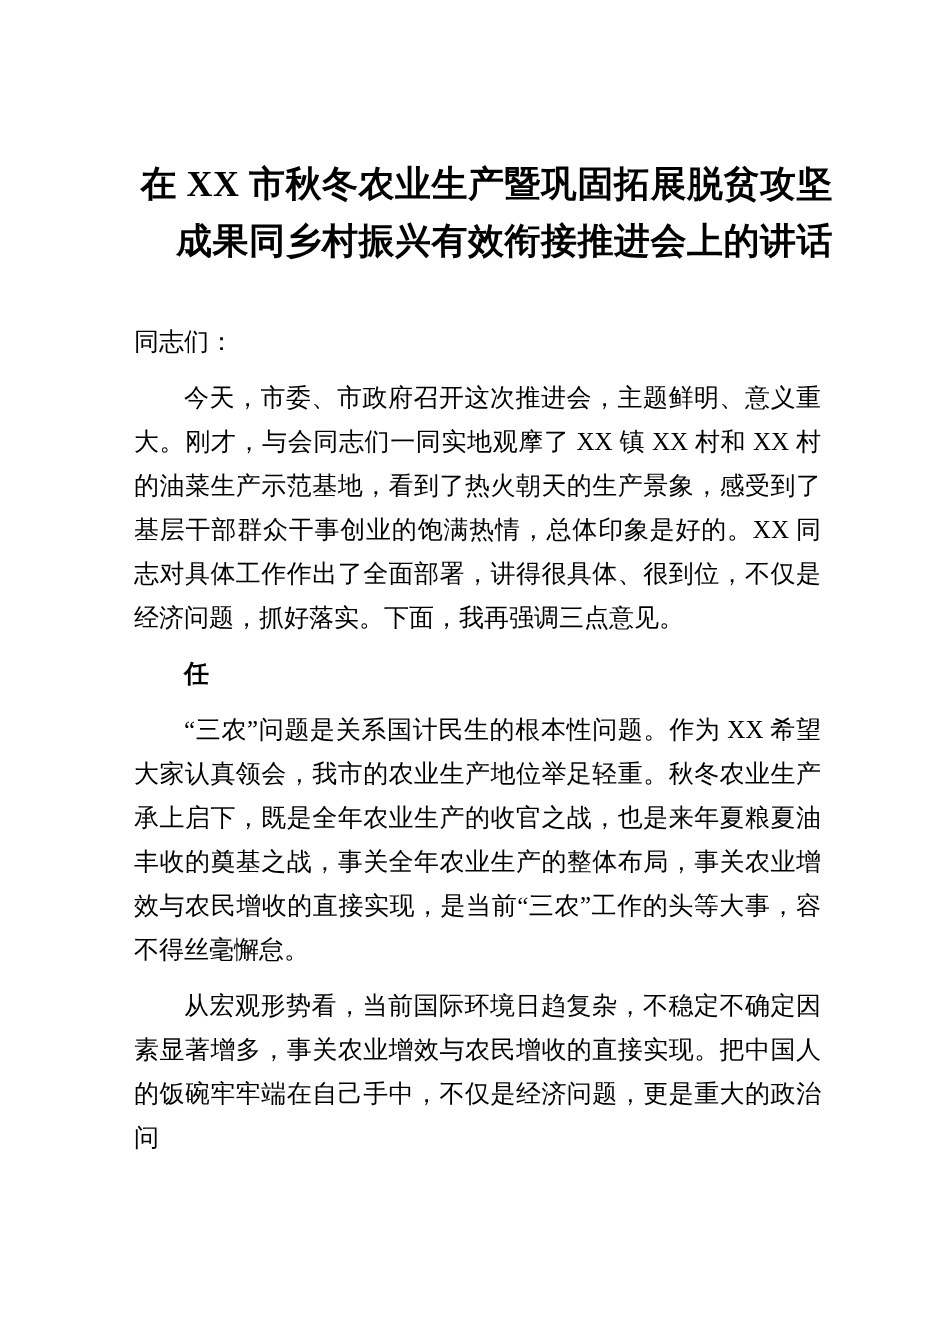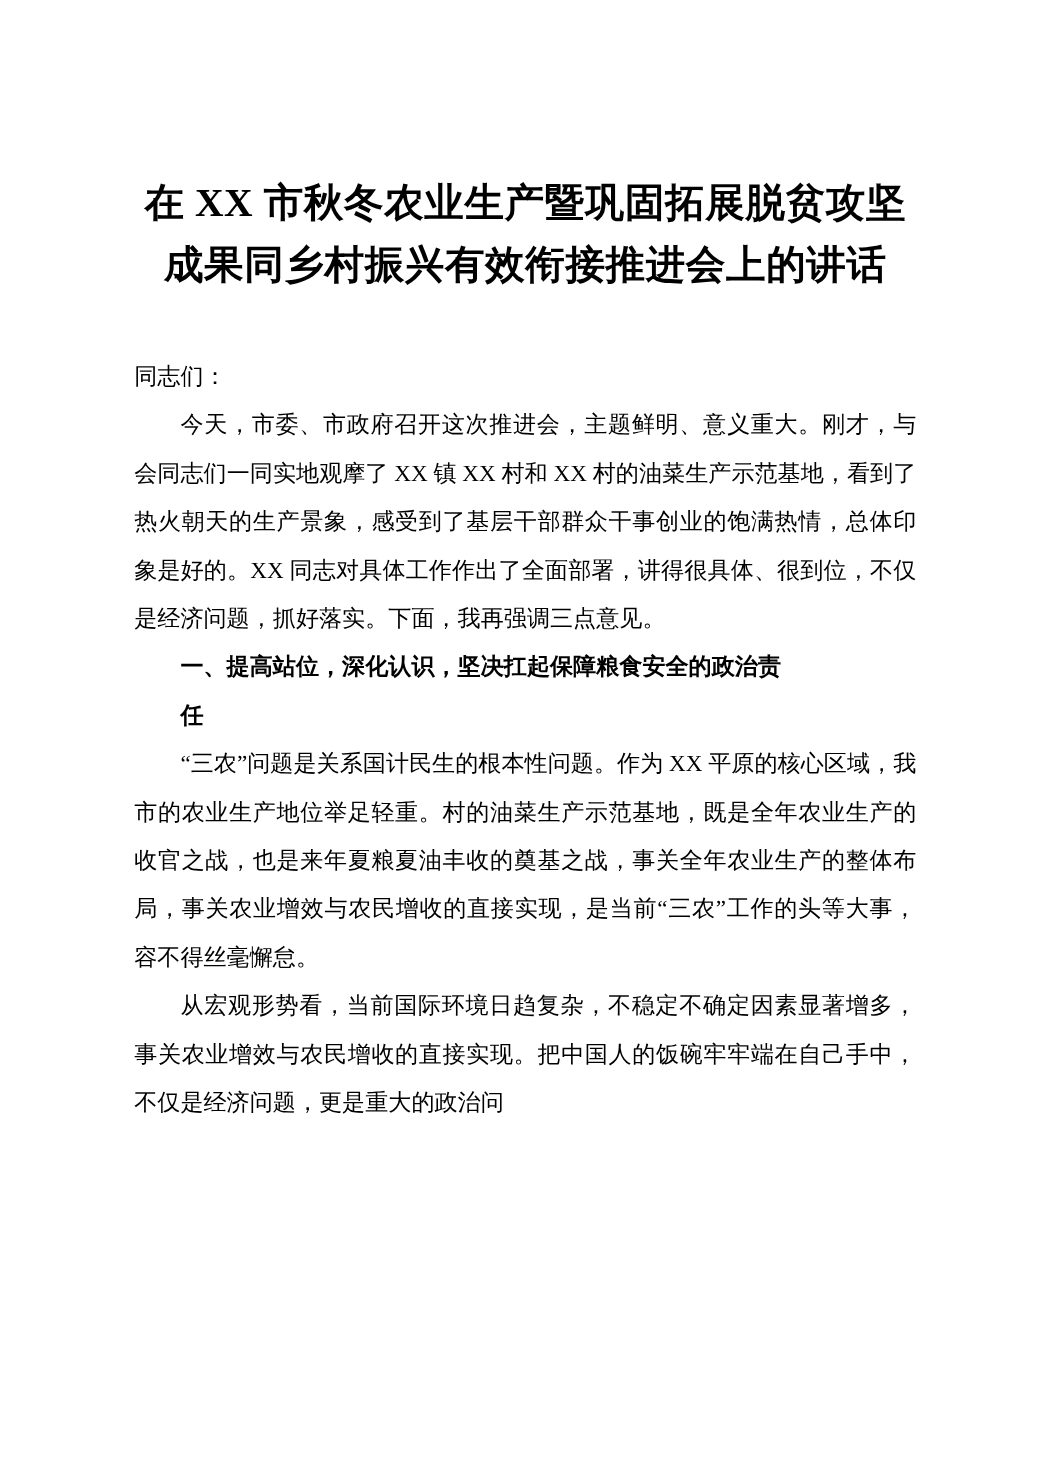--- a/index.html
+++ b/index.html
@@ -16,26 +16,26 @@
     padding: 156px 117px 0 122px;
     overflow: hidden;
     color: #000000;
     font-family: "Liberation Serif", "DejaVu Serif", sans-serif;
   }
   .doc-title {
     margin: 0 0 50px 0;
     font-size: 36px;
     line-height: 57px;
     font-weight: 700;
-    text-align: center;
+    text-align: right;
     letter-spacing: 0.5px;
   }
   .para {
-    margin: 0;
-    font-size: 21px;
+    margin: 12px;
+    font-size: 25px;
     line-height: 44px;
     text-align: justify;
     text-justify: inter-ideograph;
     word-break: break-all;
   }
   .indent {
     text-indent: 2em;
   }
   .heading {
     font-weight: 700;
@@ -44,20 +44,19 @@
 </head>
 <body>
 
 <div class="page">
   <h1 class="doc-title">在 XX 市秋冬农业生产暨巩固拓展脱贫攻坚成果同乡村振兴有效衔接推进会上的讲话</h1>
 
   <p class="para">同志们：</p>
 
   <p class="para indent">今天，市委、市政府召开这次推进会，主题鲜明、意义重大。刚才，与会同志们一同实地观摩了 XX 镇 XX 村和 XX 村的油菜生产示范基地，看到了热火朝天的生产景象，感受到了基层干部群众干事创业的饱满热情，总体印象是好的。XX 同志对具体工作作出了全面部署，讲得很具体、很到位，不仅是经济问题，抓好落实。下面，我再强调三点意见。</p>
 
-  <p class="para indent heading">一、提高站位，深化认识，坚决扛起保障粮食安全的政治责</p>
 
   <p class="para indent heading">任</p>
 
-  <p class="para indent">“三农”问题是关系国计民生的根本性问题。作为 XX 平原的核心区域，我市的农业生产地位举足轻重。村的油菜生产示范基地，既是全年农业生产的收官之战，也是来年夏粮夏油丰收的奠基之战，事关全年农业生产的整体布局，事关农业增效与农民增收的直接实现，是当前“三农”工作的头等大事，容不得丝毫懈怠。</p>
+  <p class="para indent">“三农”问题是关系国计民生的根本性问题。作为 XX 希望大家认真领会，我市的农业生产地位举足轻重。秋冬农业生产承上启下，既是全年农业生产的收官之战，也是来年夏粮夏油丰收的奠基之战，事关全年农业生产的整体布局，事关农业增效与农民增收的直接实现，是当前“三农”工作的头等大事，容不得丝毫懈怠。</p>
 
   <p class="para indent">从宏观形势看，当前国际环境日趋复杂，不稳定不确定因素显著增多，事关农业增效与农民增收的直接实现。把中国人的饭碗牢牢端在自己手中，不仅是经济问题，更是重大的政治问</p>
 </div>
 
 </body></html>

